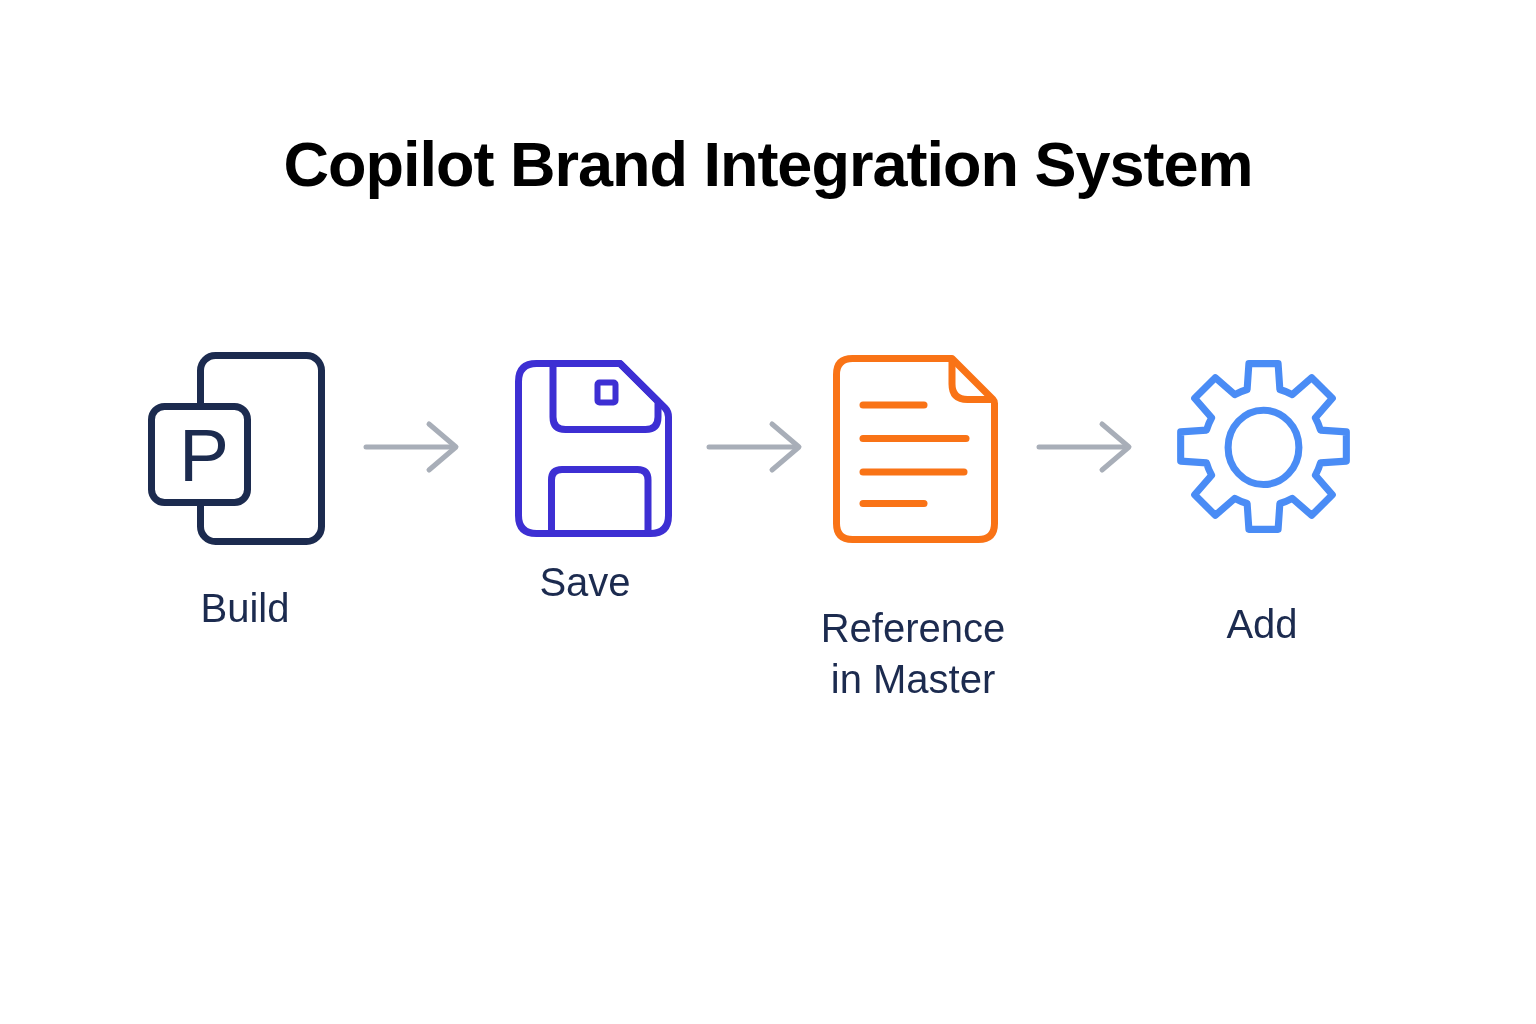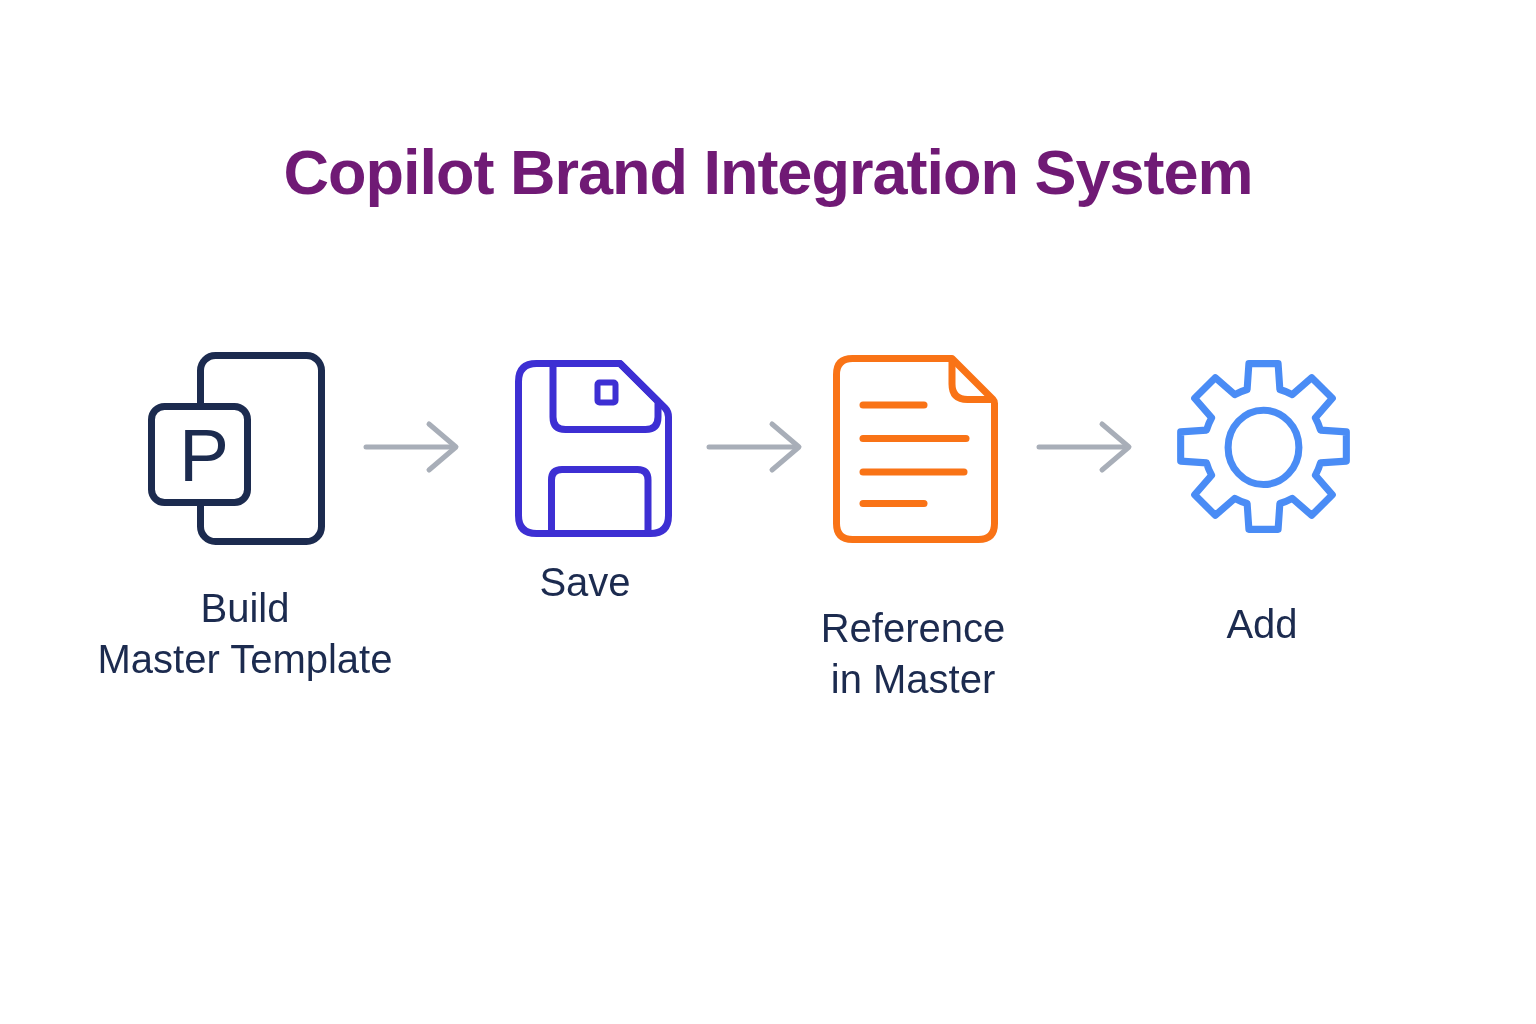--- a/index.html
+++ b/index.html
@@ -1,22 +1,22 @@
 <!DOCTYPE html>
 <html><head>
 <meta charset="utf-8">
 <style>
   html,body { margin:0; padding:0; background:#ffffff; }
   .frame {
     position:relative; width:1536px; height:1024px; background:#ffffff;
     font-family:"Liberation Sans", sans-serif; overflow:hidden;
   }
   .title {
-    position:absolute; left:0; top:136px; width:100%; text-align:center;
-    font-size:63px; font-weight:700; letter-spacing:-1px; color:#701a75;
+    position:absolute; left:0; top:128px; width:100%; text-align:center;
+    font-size:63px; font-weight:700; letter-spacing:-1px; color:#000000;
   }
   .icon { position:absolute; }
   .arrow { position:absolute; }
   .step-label {
     position:absolute; width:420px; text-align:center;
     font-size:40px; line-height:51px; color:#1c2b4f;
   }
 </style>
 </head>
 <body>
@@ -72,21 +72,20 @@
              A 67,67 0 0 1 -64.4,18.5 L -93.6,16.5 L -93.6,-16.5 L -64.4,-18.5
              A 67,67 0 0 1 -58.6,-32.5 L -77.8,-54.5 L -54.5,-77.8 L -32.5,-58.6
              A 67,67 0 0 1 -18.5,-64.4 L -16.5,-93.6 L 16.5,-93.6 L 18.5,-64.4
              A 67,67 0 0 1 32.5,-58.6 L 54.5,-77.8 L 77.8,-54.5 L 58.6,-32.5
              A 67,67 0 0 1 64.4,-18.5 Z"></path>
     <ellipse cx="0" cy="1" rx="40" ry="42"></ellipse>
   </svg>
 
   <div class="step-label" style="left:35px; top:583px;">
     <div>Build</div>
-    <div>Master Template</div>
   </div>
   <div class="step-label" style="left:375px; top:557px;">
     <div>Save</div>
   </div>
   <div class="step-label" style="left:703px; top:603px;">
     <div>Reference</div>
     <div>in Master</div>
   </div>
   <div class="step-label" style="left:1052px; top:599px;">
     <div>Add</div>

